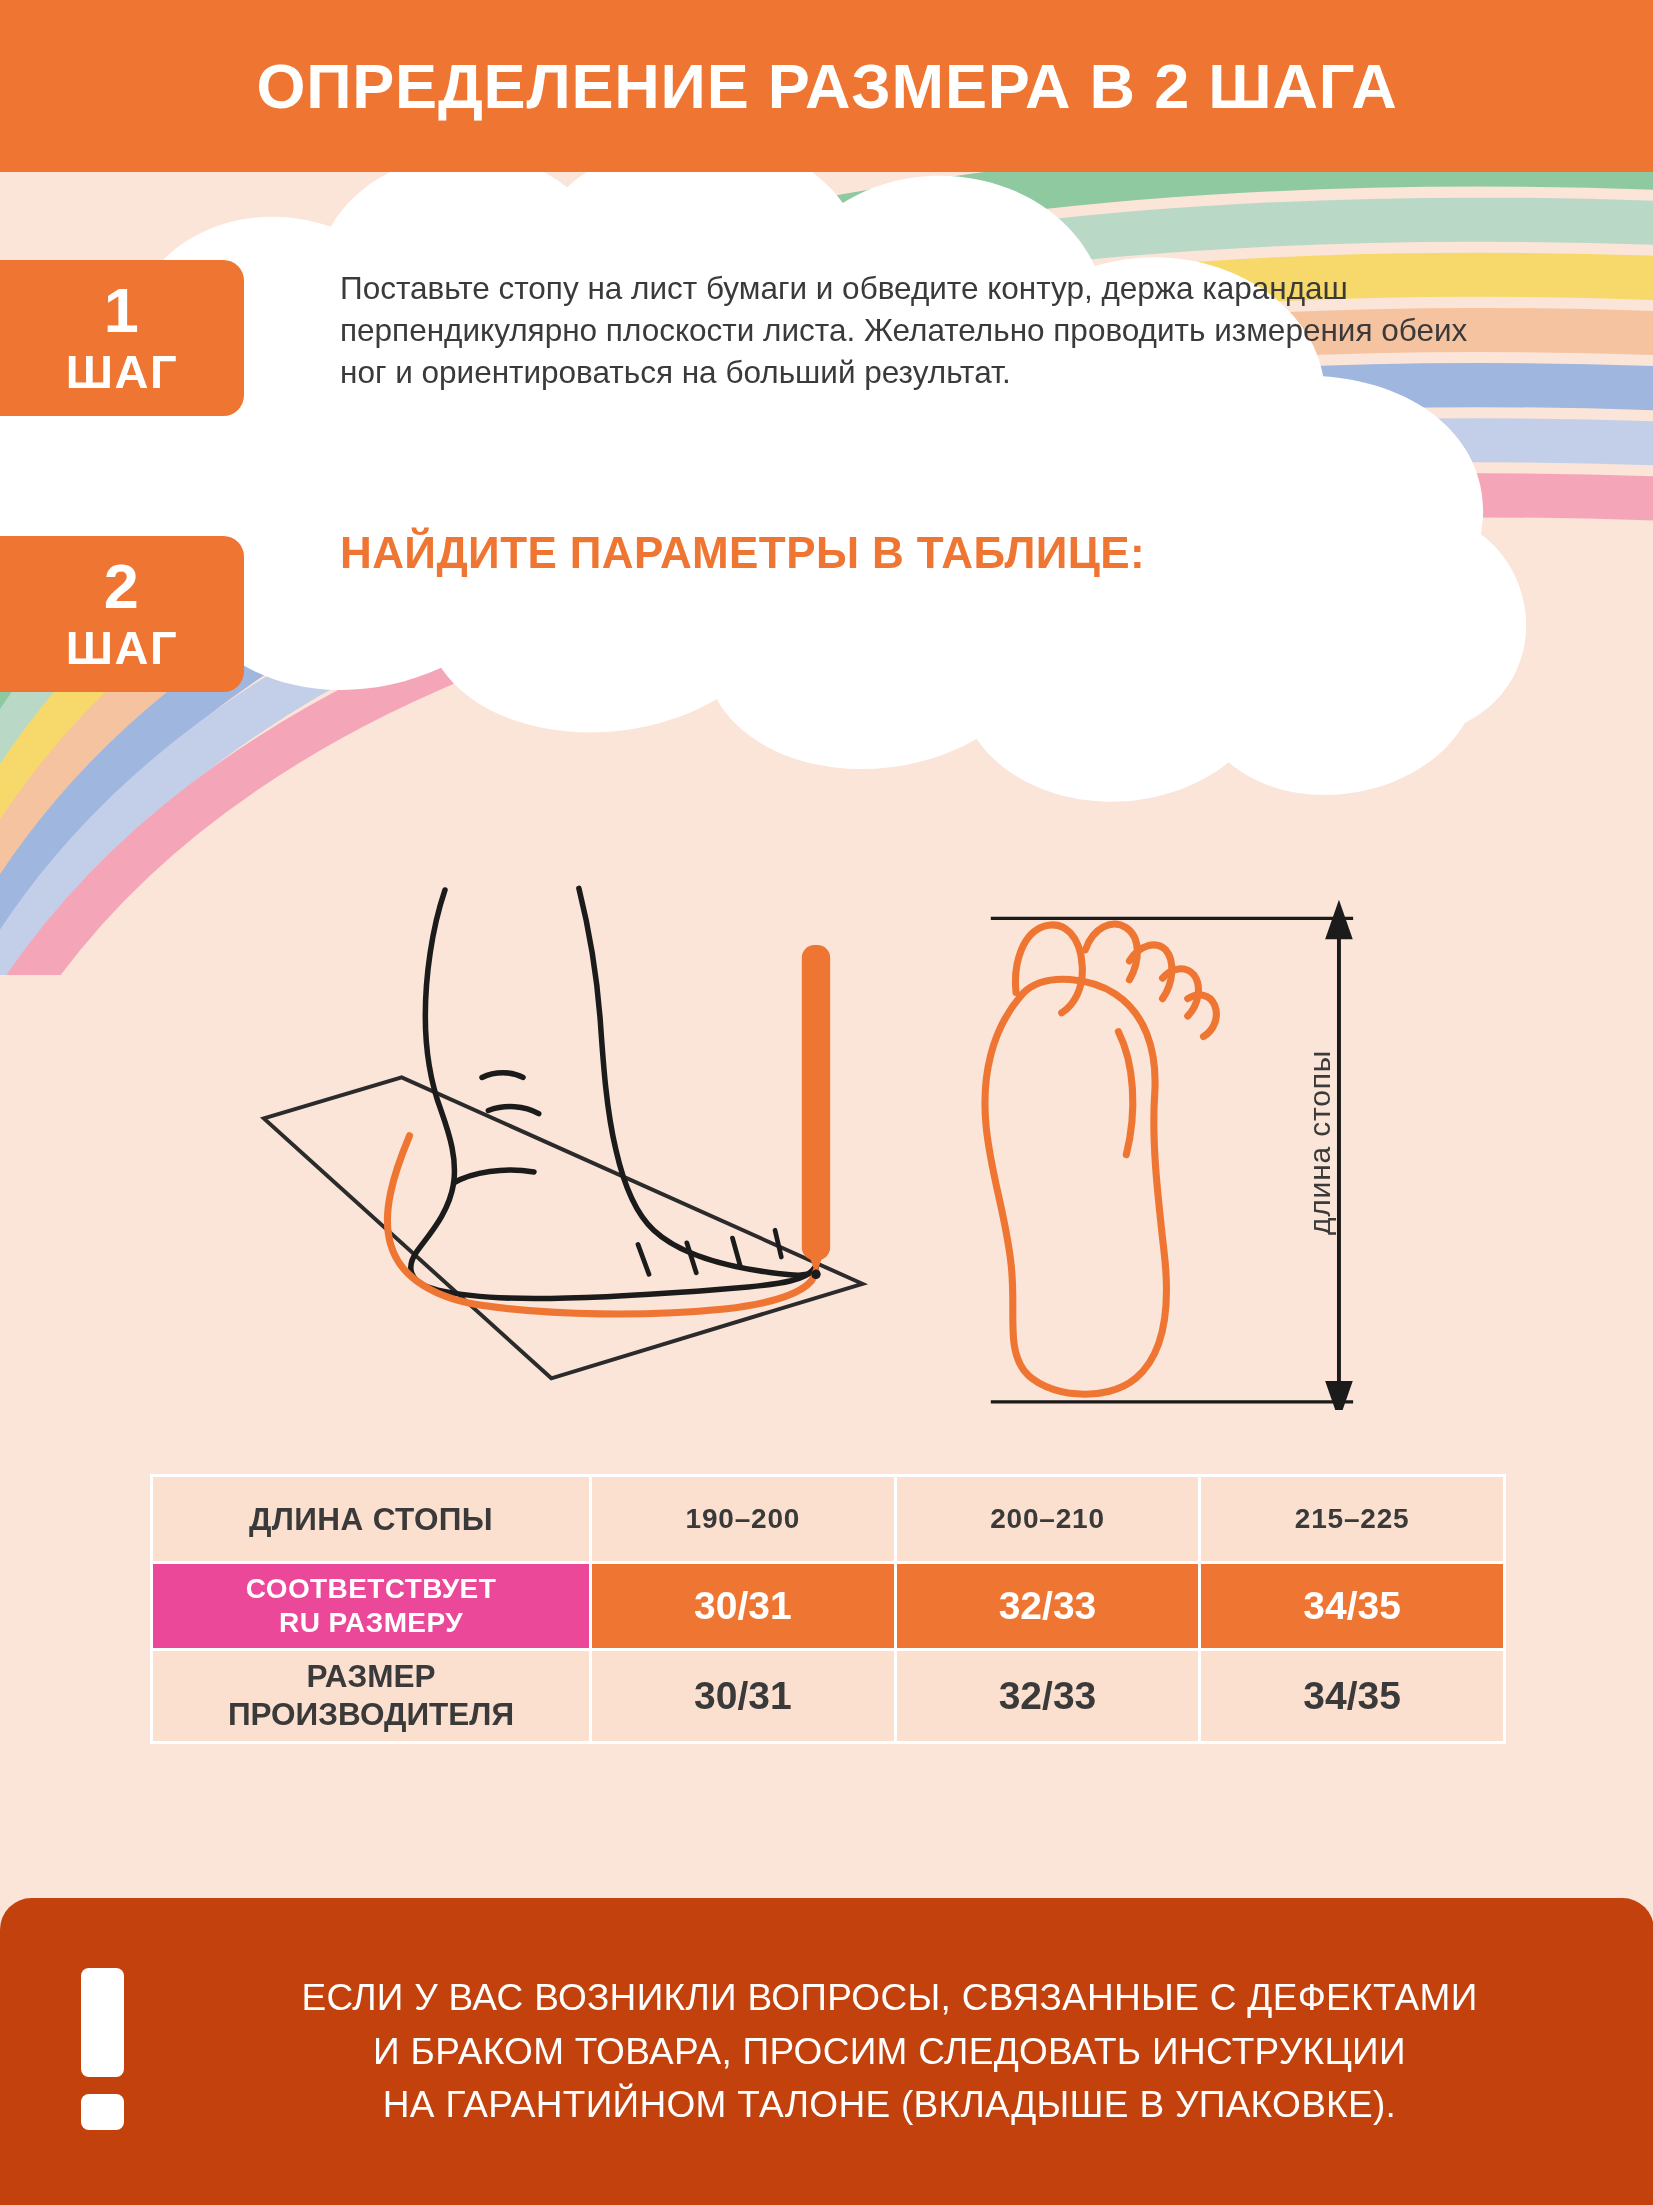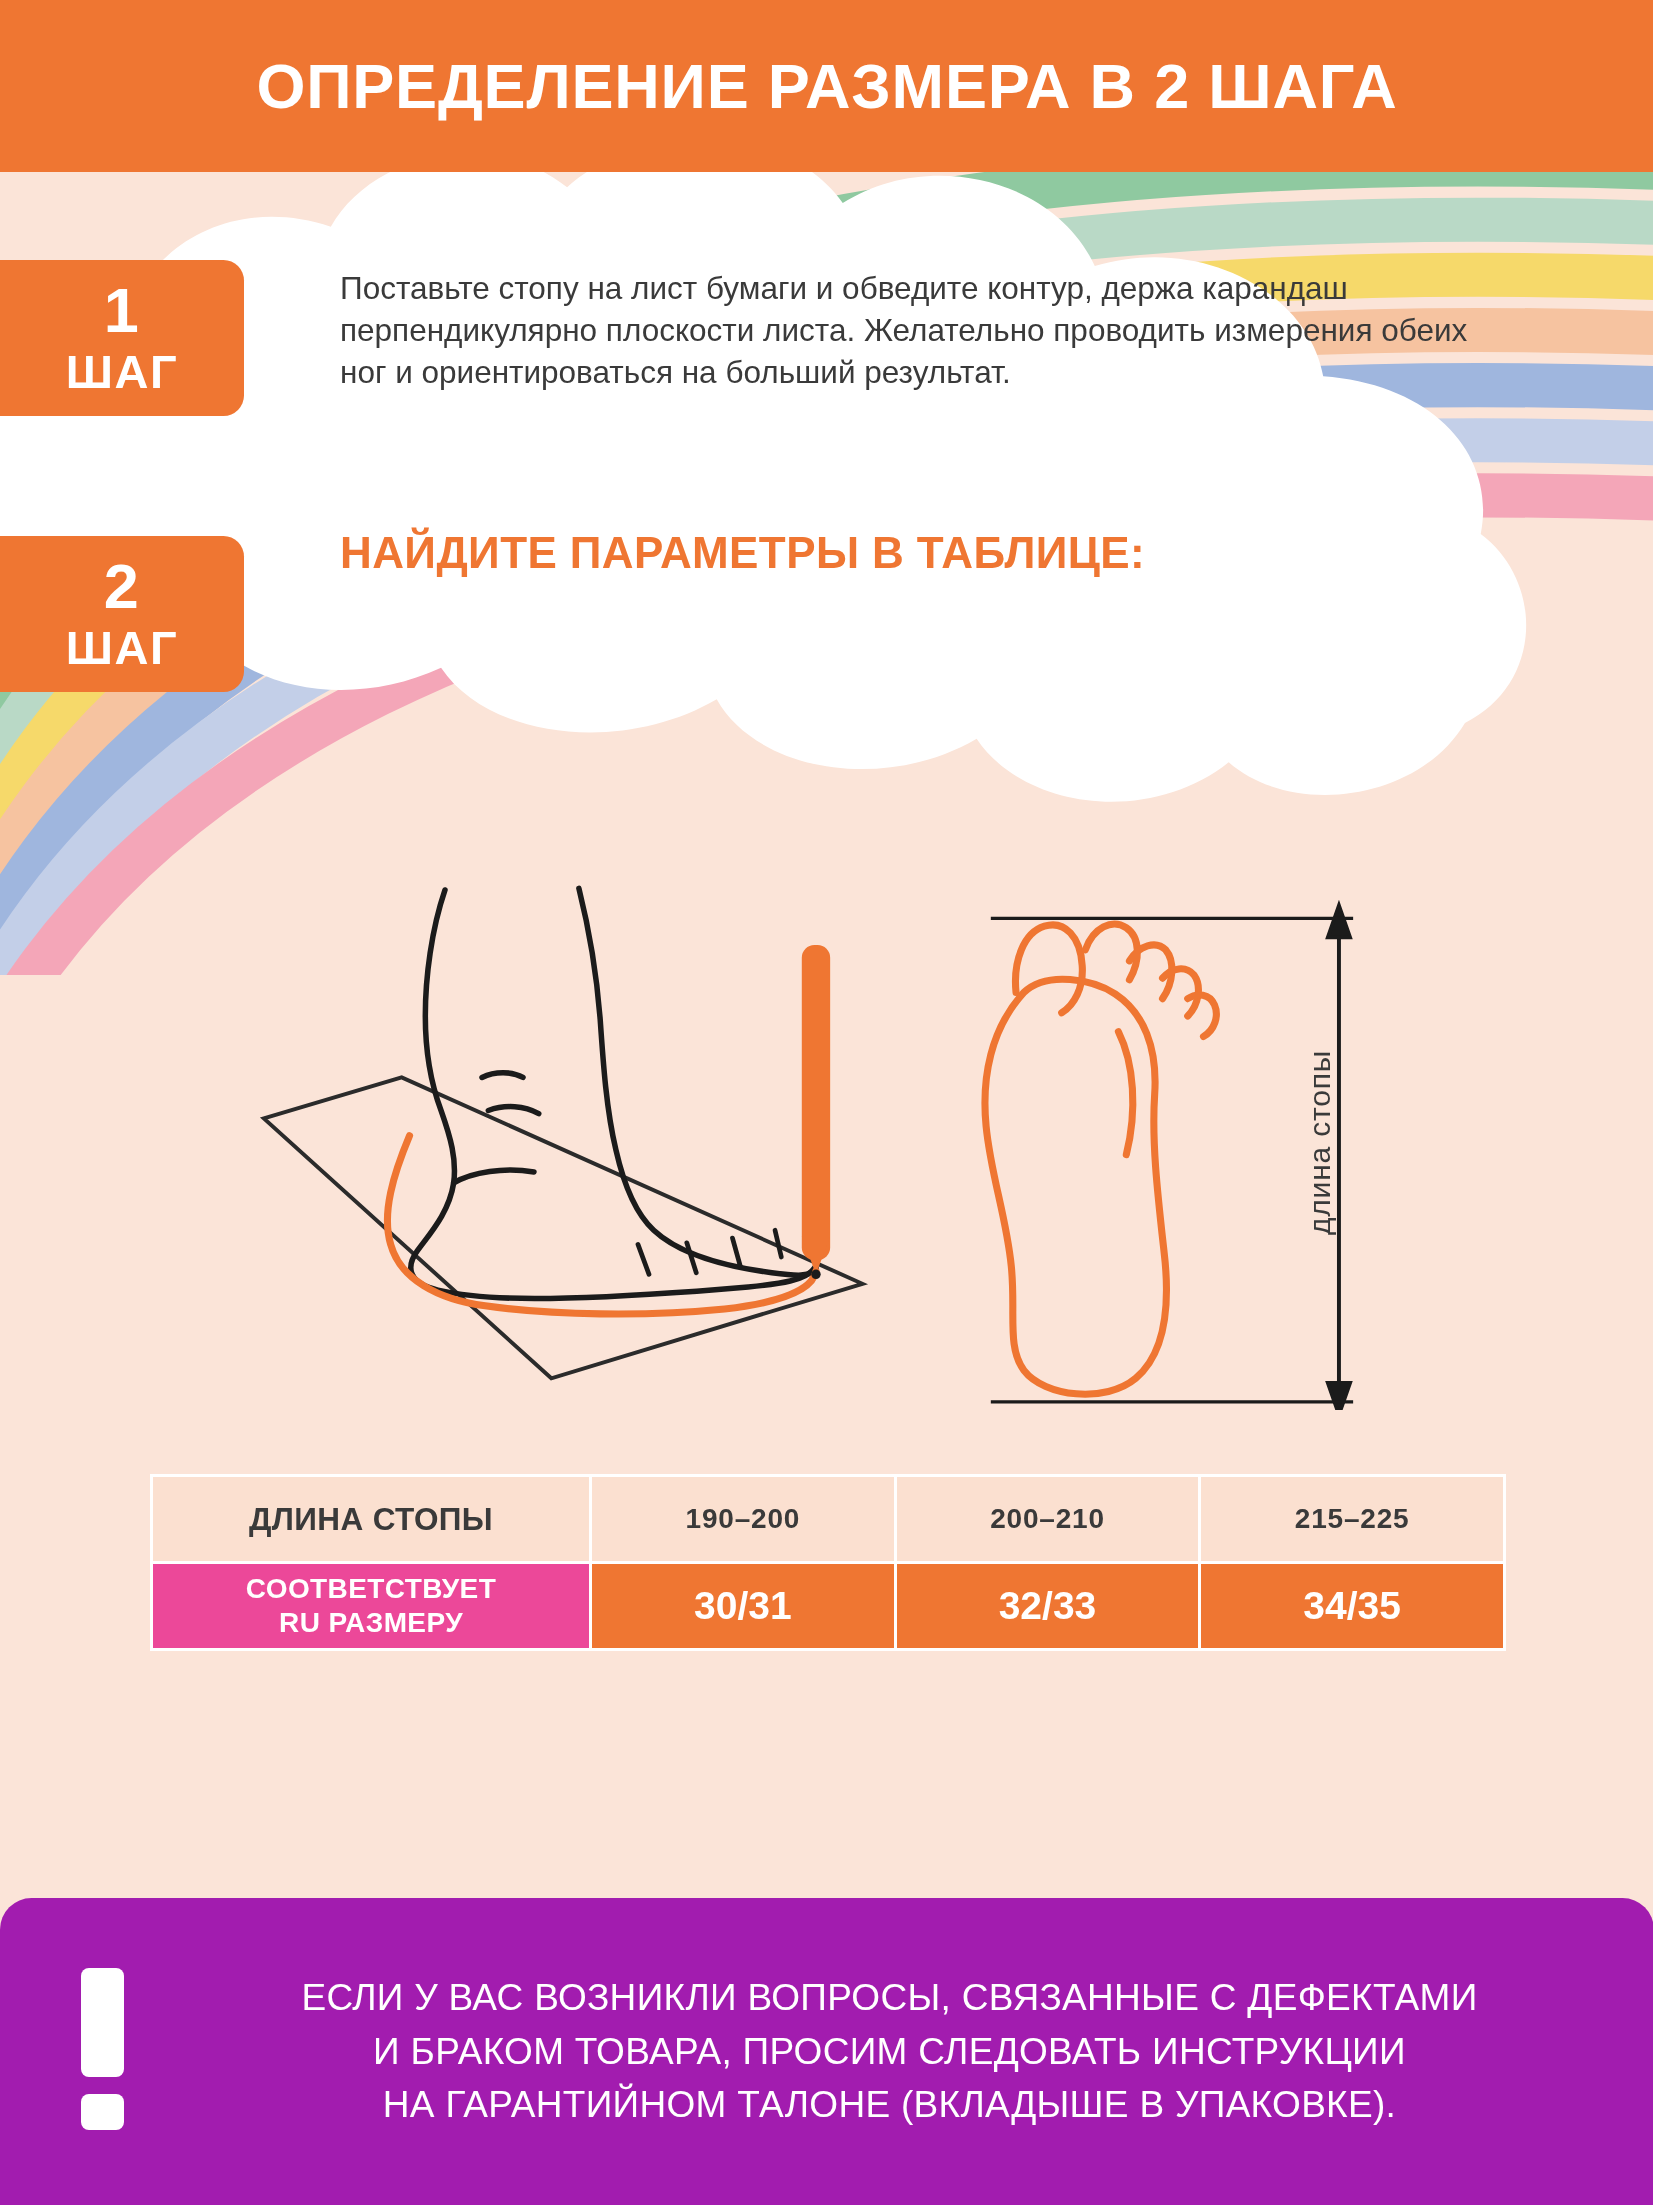--- a/index.html
+++ b/index.html
@@ -171,21 +171,21 @@
     font-size: 39px;
     font-weight: bold;
     height: 93px;
   }
 
   
   .footer {
     position: absolute;
     left: 0; top: 1898px;
     width: 1654px; height: 307px;
-    background: #a21caf;
+    background: #c2410c;
     z-index: 20;
     border-radius: 31.5px 31.5px 0 0;
     display: flex;
     align-items: center;
     padding: 0 47px 0 55px;
   }
   .excl {
     width: 95px;
     flex: 0 0 95px;
     display: flex;
@@ -370,20 +370,29 @@
       </tr>
       <tr>
         <td class="t-orange-label">
           <div>СООТВЕТСТВУЕТ</div>
           <div>RU РАЗМЕРУ</div>
         </td>
         <td class="t-orange-val">30/31</td>
         <td class="t-orange-val">32/33</td>
         <td class="t-orange-val">34/35</td>
       </tr>
+      <tr>
+        <td class="t-row3-label">
+          <div>РАЗМЕР</div>
+          <div>ПРОИЗВОДИТЕЛЯ</div>
+        </td>
+        <td class="t-row3-val">30/31</td>
+        <td class="t-row3-val">32/33</td>
+        <td class="t-row3-val">34/35</td>
+      </tr>
     </tbody>
   </table>
 
   <div class="footer">
     <div class="excl">
       <div class="bar"></div>
       <div class="dot"></div>
     </div>
     <div class="footer-text">
       <div>ЕСЛИ У ВАС ВОЗНИКЛИ ВОПРОСЫ, СВЯЗАННЫЕ С ДЕФЕКТАМИ</div>

